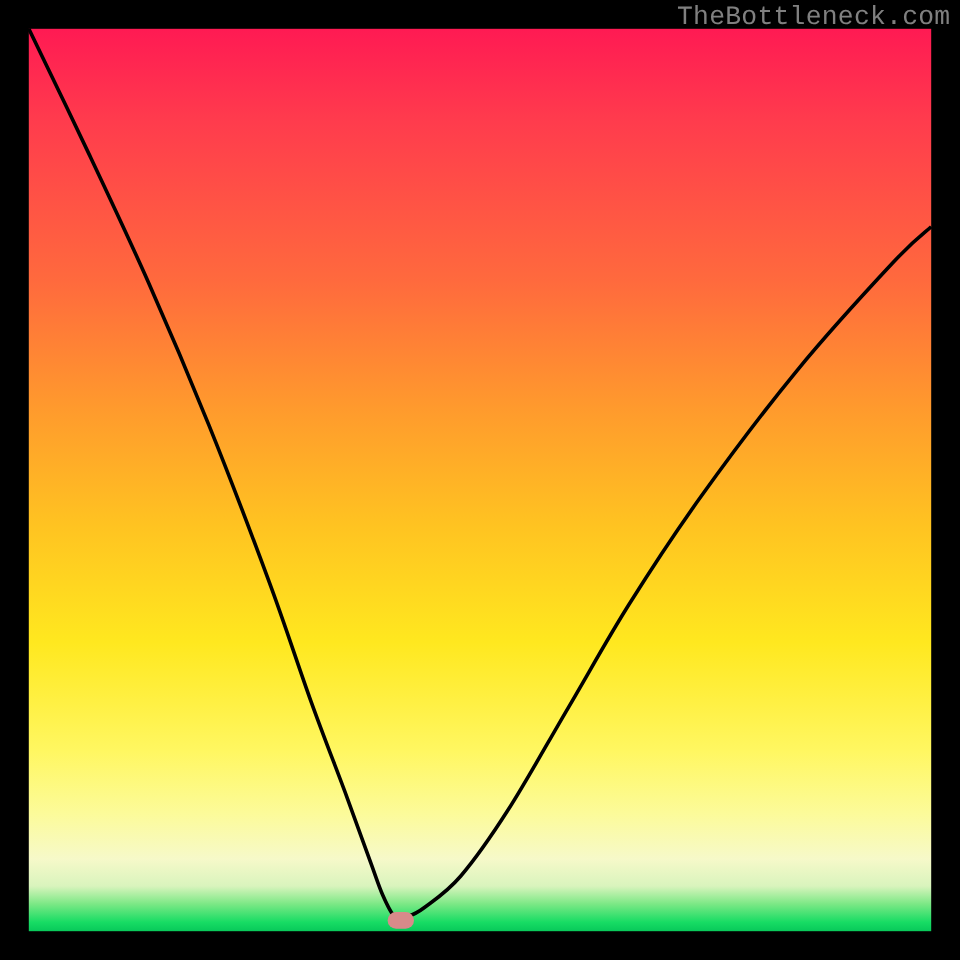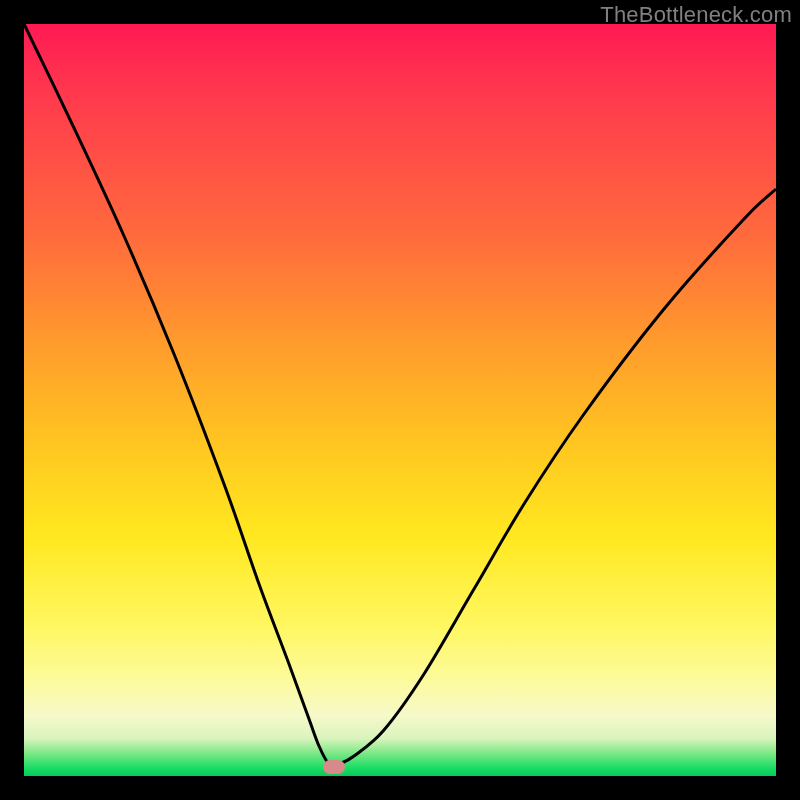--- a/index.html
+++ b/index.html
@@ -9,20 +9,21 @@
     height: 800px;
     background: #000;
     overflow: hidden;
     font-family: Arial, Helvetica, sans-serif;
   }
   .outer {
     position: relative;
     width: 800px;
     height: 800px;
     background: #000;
+    font-family: Liberation Mono, monospace;
   }
   .plot-frame {
     position: absolute;
     left: 24px;
     top: 24px;
     width: 752px;
     height: 752px;
     background: linear-gradient(
       to bottom,
       #ff1a53 0%,

